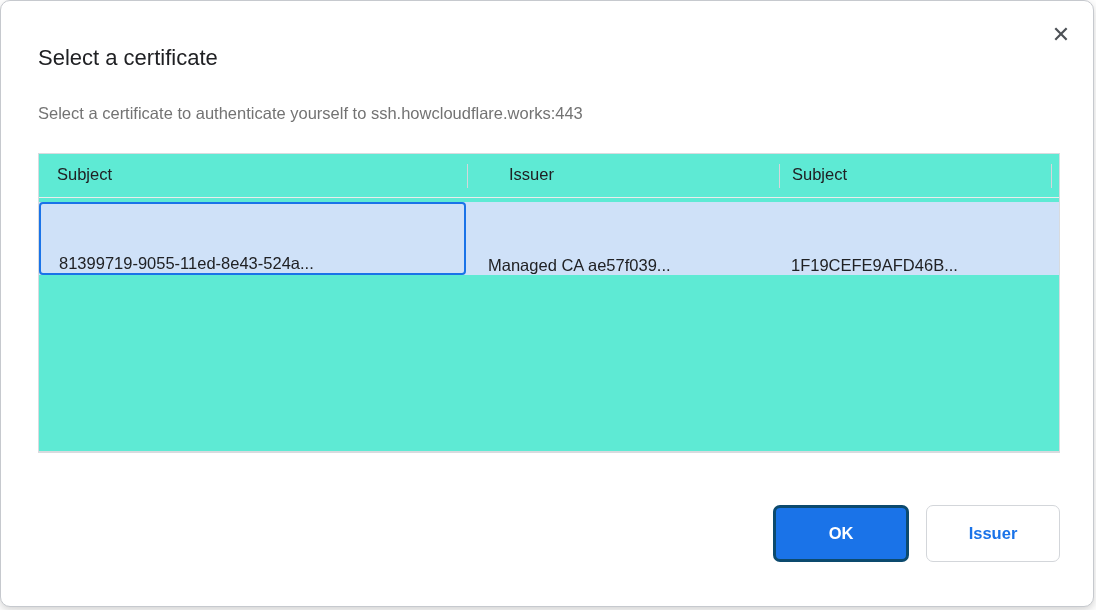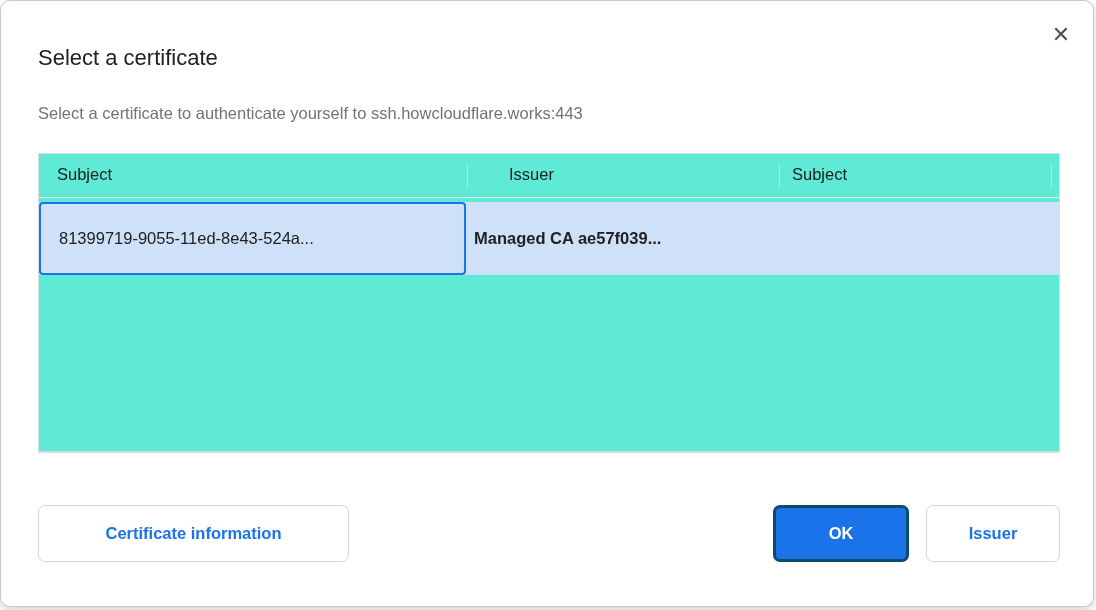--- a/index.html
+++ b/index.html
@@ -89,37 +89,36 @@
     position: relative;
     margin-top: 4px;
     height: 73px;
     background: #cfe1f8;
     display: flex;
     align-items: stretch;
     cursor: pointer;
   }
   .cell {
     display: flex;
-    align-items: center;
+    align-items: flex-end;
     font-size: 16.5px;
     color: #202124;
     box-sizing: border-box;
     white-space: nowrap;
     overflow: hidden;
   }
   .cell-subject {
     width: 427px;
     padding-left: 18px;
     border: 2px solid #1a73e8;
     border-radius: 4px;
   }
   .cell-issuer {
     width: 312px;
-    padding-left: 8px;
-    font-weight: bold;
+    padding-left: 22px;
   }
   .cell-serial {
     padding-left: 13px;
     flex: 1;
   }
   .btn {
     position: absolute;
     top: 504px;
     height: 57px;
     border-radius: 7px;
@@ -167,21 +166,23 @@
         <span class="col-divider div-3"></span>
       </div>
 
       <div class="trow">
         <div class="cell cell-subject">
           <span>81399719-9055-11ed-8e43-524a...</span>
         </div>
         <div class="cell cell-issuer">
           <span>Managed CA ae57f039...</span>
         </div>
+        <div class="cell cell-serial">
+          <span>1F19CEFE9AFD46B...</span>
+        </div>
       </div>
     </div>
 
-    <button class="btn btn-outline btn-certinfo">Certificate information</button>
     <button class="btn btn-filled btn-ok">OK</button>
     <button class="btn btn-outline btn-cancel">Issuer</button>
 
   </div>
 </div>
 
 </body></html>

